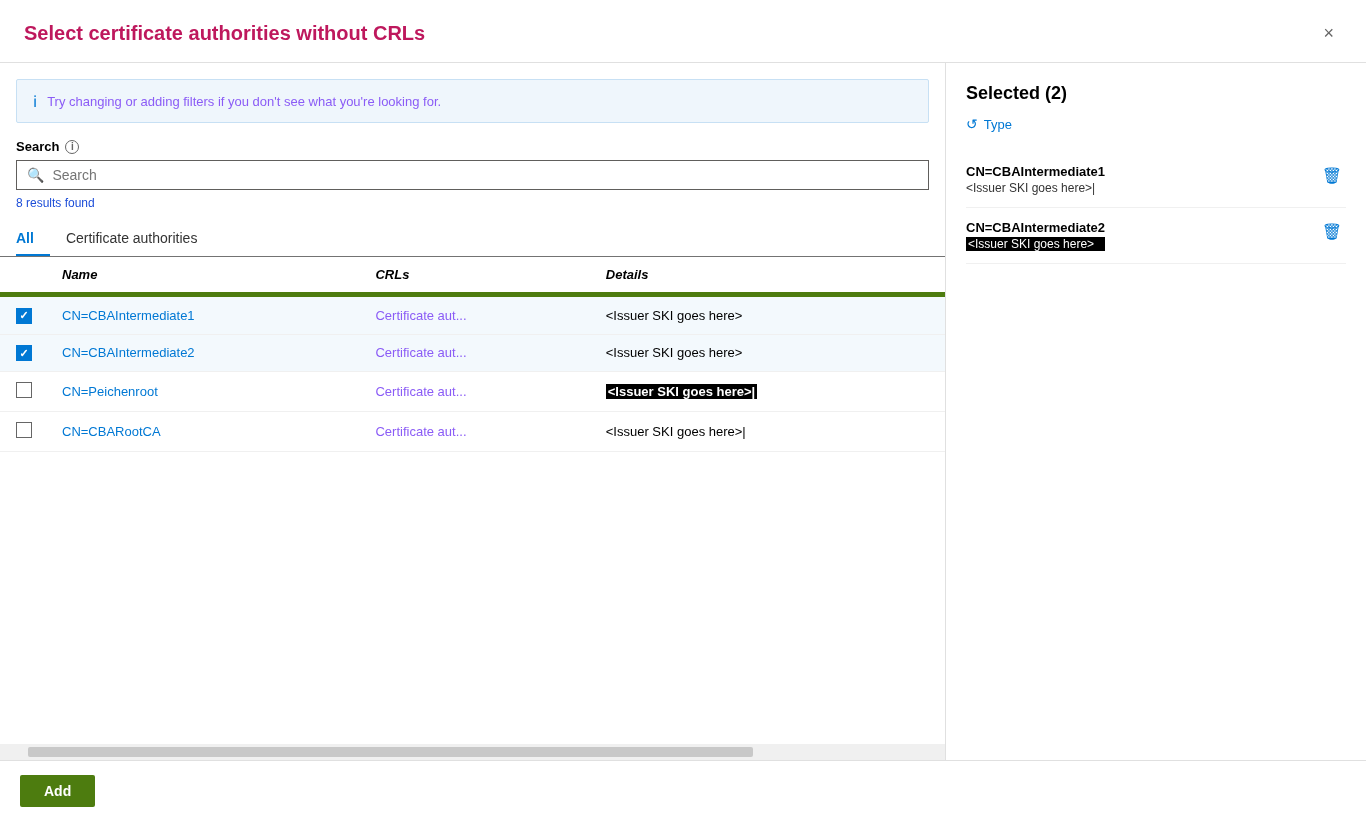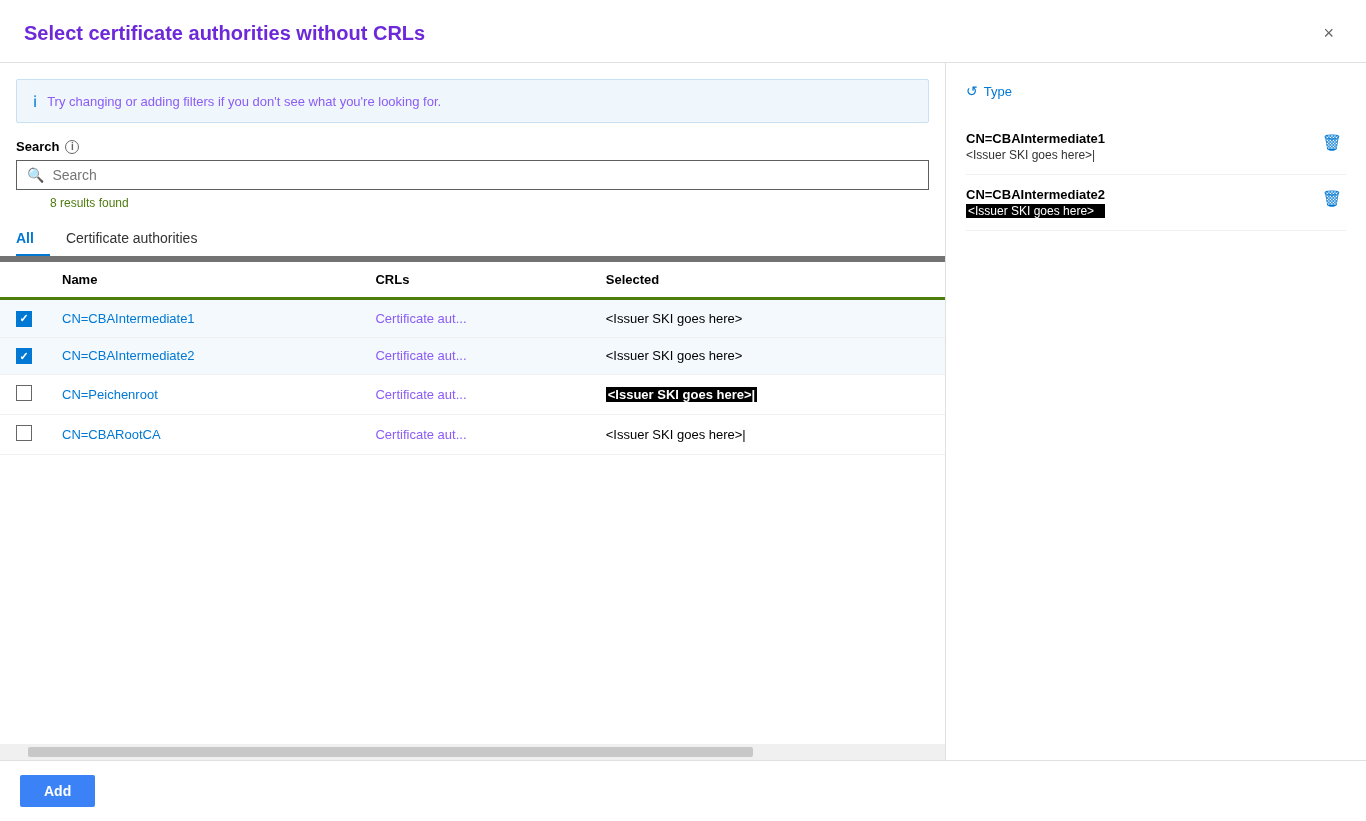--- a/index.html
+++ b/index.html
@@ -27,21 +27,21 @@
       display: flex;
       align-items: center;
       justify-content: space-between;
       padding: 20px 24px 16px 24px;
       border-bottom: 1px solid #e0e0e0;
     }
 
     .dialog-title {
       font-size: 20px;
       font-weight: 600;
-      color: #6d28d9;
+      color: #be185d;
     }
 
     .close-btn {
       background: none;
       border: none;
       cursor: pointer;
       font-size: 18px;
       color: #666;
       padding: 4px 8px;
       line-height: 1;
@@ -135,31 +135,30 @@
       border: none;
       outline: none;
       font-size: 14px;
       color: #333;
       width: 100%;
       font-family: inherit;
     }
 
     .results-count {
       font-size: 12px;
-      color: #4d7c0f;
+      color: #1d4ed8;
       margin-top: 6px;
       padding: 0 0 0 0;
-      margin-left: 34px;
     }
 
     .tabs {
       display: flex;
       gap: 0;
       padding: 12px 16px 0 16px;
-      border-bottom: 6px solid #737373;
+      border-bottom: 1px solid #737373;
     }
 
     .tab {
       padding: 8px 16px 8px 0;
       cursor: pointer;
       font-size: 14px;
       color: #333;
       border-bottom: 2px solid transparent;
       margin-right: 16px;
     }
@@ -175,21 +174,22 @@
       overflow-y: auto;
       overflow-x: auto;
     }
 
     table {
       width: 100%;
       border-collapse: collapse;
     }
 
     thead tr {
-      border-bottom: 3px solid #4d7c0f;
+      border-bottom: 5px solid #4d7c0f;
+      font-style: italic;
     }
 
     thead th {
       text-align: left;
       padding: 10px 12px;
       font-size: 13px;
       font-weight: 600;
       color: #000;
       white-space: nowrap;
     }
@@ -329,21 +329,21 @@
     }
 
     .dialog-footer {
       border-top: 1px solid #e0e0e0;
       padding: 14px 20px;
       display: flex;
       align-items: center;
     }
 
     .add-btn {
-      background: #3b82f6;
+      background: #4d7c0f;
       color: #fff;
       border: none;
       padding: 8px 24px;
       font-size: 14px;
       font-weight: 600;
       cursor: pointer;
       border-radius: 2px;
     }
 
     
@@ -413,21 +413,21 @@
           </div>
         </div>
 
         <div class="table-container">
           <table>
             <thead>
               <tr>
                 <th></th>
                 <th>Name</th>
                 <th>CRLs</th>
-                <th>Selected</th>
+                <th>Details</th>
               </tr>
             </thead>
             <tbody>
 
               <tr class="selected">
                 <td>
                   <div class="checkbox checked"></div>
                 </td>
                 <td>
                   <a class="name-link">CN=CBAIntermediate1</a>
@@ -481,20 +481,21 @@
         </div>
 
         <div class="scroll-area">
           <div class="scroll-thumb"></div>
         </div>
 
       </div>
     </div>
 
     <div class="right-panel">
+      <div class="selected-header">Selected (2)</div>
       <button class="reset-btn">
         <span class="reset-icon">↺</span>
         <span>Type</span>
       </button>
 
       <div class="selected-item">
         <div class="selected-item-info">
           <span class="selected-item-name">CN=CBAIntermediate1</span>
           <span class="selected-item-sub">&lt;Issuer SKI goes here&gt;|</span>
         </div>

